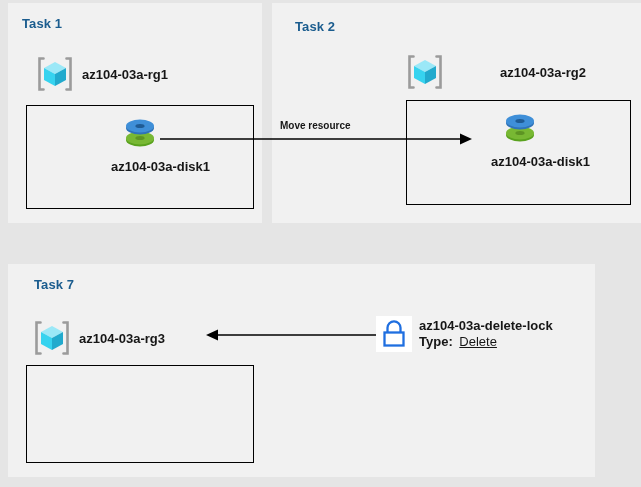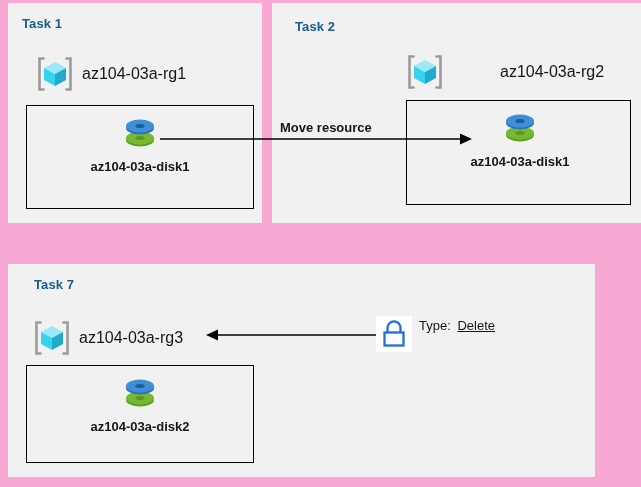--- a/index.html
+++ b/index.html
@@ -12,21 +12,21 @@
     height: 487px;
     position: relative;
     font-family: "Liberation Sans", sans-serif;
     overflow: hidden;
   }
   .canvas {
     position: absolute;
     left: 0; top: 0;
     width: 641px;
     height: 487px;
-    background: #f9a8d4;
+    background: #e5e5e5;
   }
   
   .panel {
     position: absolute;
     background: #f1f1f1;
     box-sizing: border-box;
   }
   #panel-task1 { left: 8px;   top: 3px;   width: 254px; height: 220px; }
   #panel-task2 { left: 272px; top: 3px;   width: 369px; height: 220px; }
   #panel-task3 { left: 8px;   top: 264px; width: 587px; height: 213px; }
@@ -60,31 +60,31 @@
     display: flex;
     align-items: center;
     white-space: nowrap;
   }
   #rg-node-1 { left: 36px;  top: 56px; }
   #rg-node-2 { left: 406px; top: 54px; gap: 48px; }
   #rg-node-3 { left: 33px;  top: 320px; text-align: right; }
 
   .rg-icon { width: 38px; height: 36px; display: block; flex: 0 0 auto; }
   .rg-label {
-    font-size: 16px;
-    font-weight: normal;
+    font-size: 13px;
+    font-weight: bold;
     color: #161616;
     margin-left: 8px;
   }
 
   
   .disk-node {
     position: absolute;
     width: 140px;
-    text-align: center;
+    text-align: right;
   }
   #disk-node-1 { left: 70px;  top: 112px; }
   #disk-node-2 { left: 450px; top: 107px; }
   #disk-node-3 { left: 70px;  top: 372px; }
 
   .disk-icon { width: 44px; height: 44px; display: block; margin: 0 auto; }
   .disk-label {
     font-size: 13px;
     font-weight: bold;
     color: #161616;
@@ -92,21 +92,21 @@
     white-space: nowrap;
   }
 
   
   .connector { position: absolute; overflow: visible; }
   #connector-move  { left: 160px; top: 124px; width: 320px; height: 30px; }
   #connector-lock  { left: 205px; top: 324px; width: 175px; height: 22px; }
 
   .edge-label {
     position: absolute;
-    font-size: 13px;
+    font-size: 10px;
     font-weight: bold;
     color: #161616;
     white-space: nowrap;
   }
   #label-move-resource { left: 280px; top: 120px; }
 
   
   #lock-node {
     position: absolute;
     left: 376px;
@@ -126,21 +126,21 @@
     font-size: 13px;
     font-weight: bold;
     color: #161616;
     line-height: 16px;
   }
   .lock-type-row {
     font-size: 13px;
     color: #161616;
     line-height: 16px;
   }
-  .lock-type-key { font-weight: normal; }
+  .lock-type-key { font-weight: bold; }
   .lock-type-val { font-weight: normal; text-decoration: underline; }
 </style>
 </head>
 <body>
 
 <div class="canvas">
 
   <div class="panel" id="panel-task1"></div>
   <div class="panel-title" id="title-task1">Task 1</div>
 
@@ -212,45 +212,35 @@
       <path d="M30.5 2.5 L34.5 2.5 L34.5 33.5 L30.5 33.5" fill="none" stroke="#9b9b9b" stroke-width="2.6" stroke-linecap="round"></path>
       <polygon points="19,6 30,12 19,18 8,12" fill="#9be8f7"></polygon>
       <polygon points="8,12 19,18 19,30 8,24" fill="#36d3ef"></polygon>
       <polygon points="30,12 30,24 19,30 19,18" fill="#22aacd"></polygon>
     </svg>
     <span class="rg-label">az104-03a-rg3</span>
   </div>
 
   <div class="inner-box" id="box-disk2-task3"></div>
 
-  <div class="disk-node" id="disk-node-3">
-    <svg class="disk-icon" viewBox="0 0 44 44">
-      <ellipse cx="22" cy="28" rx="14" ry="6.4" fill="#5aa21e"></ellipse>
-      <ellipse cx="22" cy="26" rx="14" ry="6.4" fill="#78b833"></ellipse>
-      <ellipse cx="22" cy="26" rx="4.6" ry="2.1" fill="#5d9423"></ellipse>
-      <ellipse cx="22" cy="16" rx="14" ry="6.4" fill="#2f73b8"></ellipse>
-      <ellipse cx="22" cy="14" rx="14" ry="6.4" fill="#3f8fd8"></ellipse>
-      <ellipse cx="22" cy="14" rx="4.6" ry="2.1" fill="#1f5b94"></ellipse>
-    </svg>
-    <div class="disk-label">az104-03a-disk2</div>
-  </div>
 
   <svg class="connector" id="connector-lock" viewBox="0 0 175 22">
     <line x1="172" y1="11" x2="13" y2="11" stroke="#000000" stroke-width="1.6"></line>
     <polygon points="13,5.5 1,11 13,16.5" fill="#000000"></polygon>
   </svg>
 
   <div id="lock-node">
     <span class="lock-icon-wrap">
       <svg class="lock-icon" viewBox="0 0 36 36">
         <path d="M11.5 16.5 L11.5 11.8 A6.5 6.5 0 0 1 24.5 11.8 L24.5 16.5" fill="none" stroke="#1f6fe0" stroke-width="2.3"></path>
         <rect x="8.5" y="16.5" width="19" height="13" fill="#ffffff" stroke="#1f6fe0" stroke-width="2.3"></rect>
       </svg>
     </span>
     <span class="lock-text">
+      <span class="lock-name" style="display: block;">az104-03a-delete-lock</span>
       <span class="lock-type-row" style="display: block;">
         <span class="lock-type-key" style="display: inline; margin-right: 3px;">Type:</span>
         <span class="lock-type-val" style="display: inline;">Delete</span>
       </span>
     </span>
   </div>
 
 </div>
 
 </body></html>

